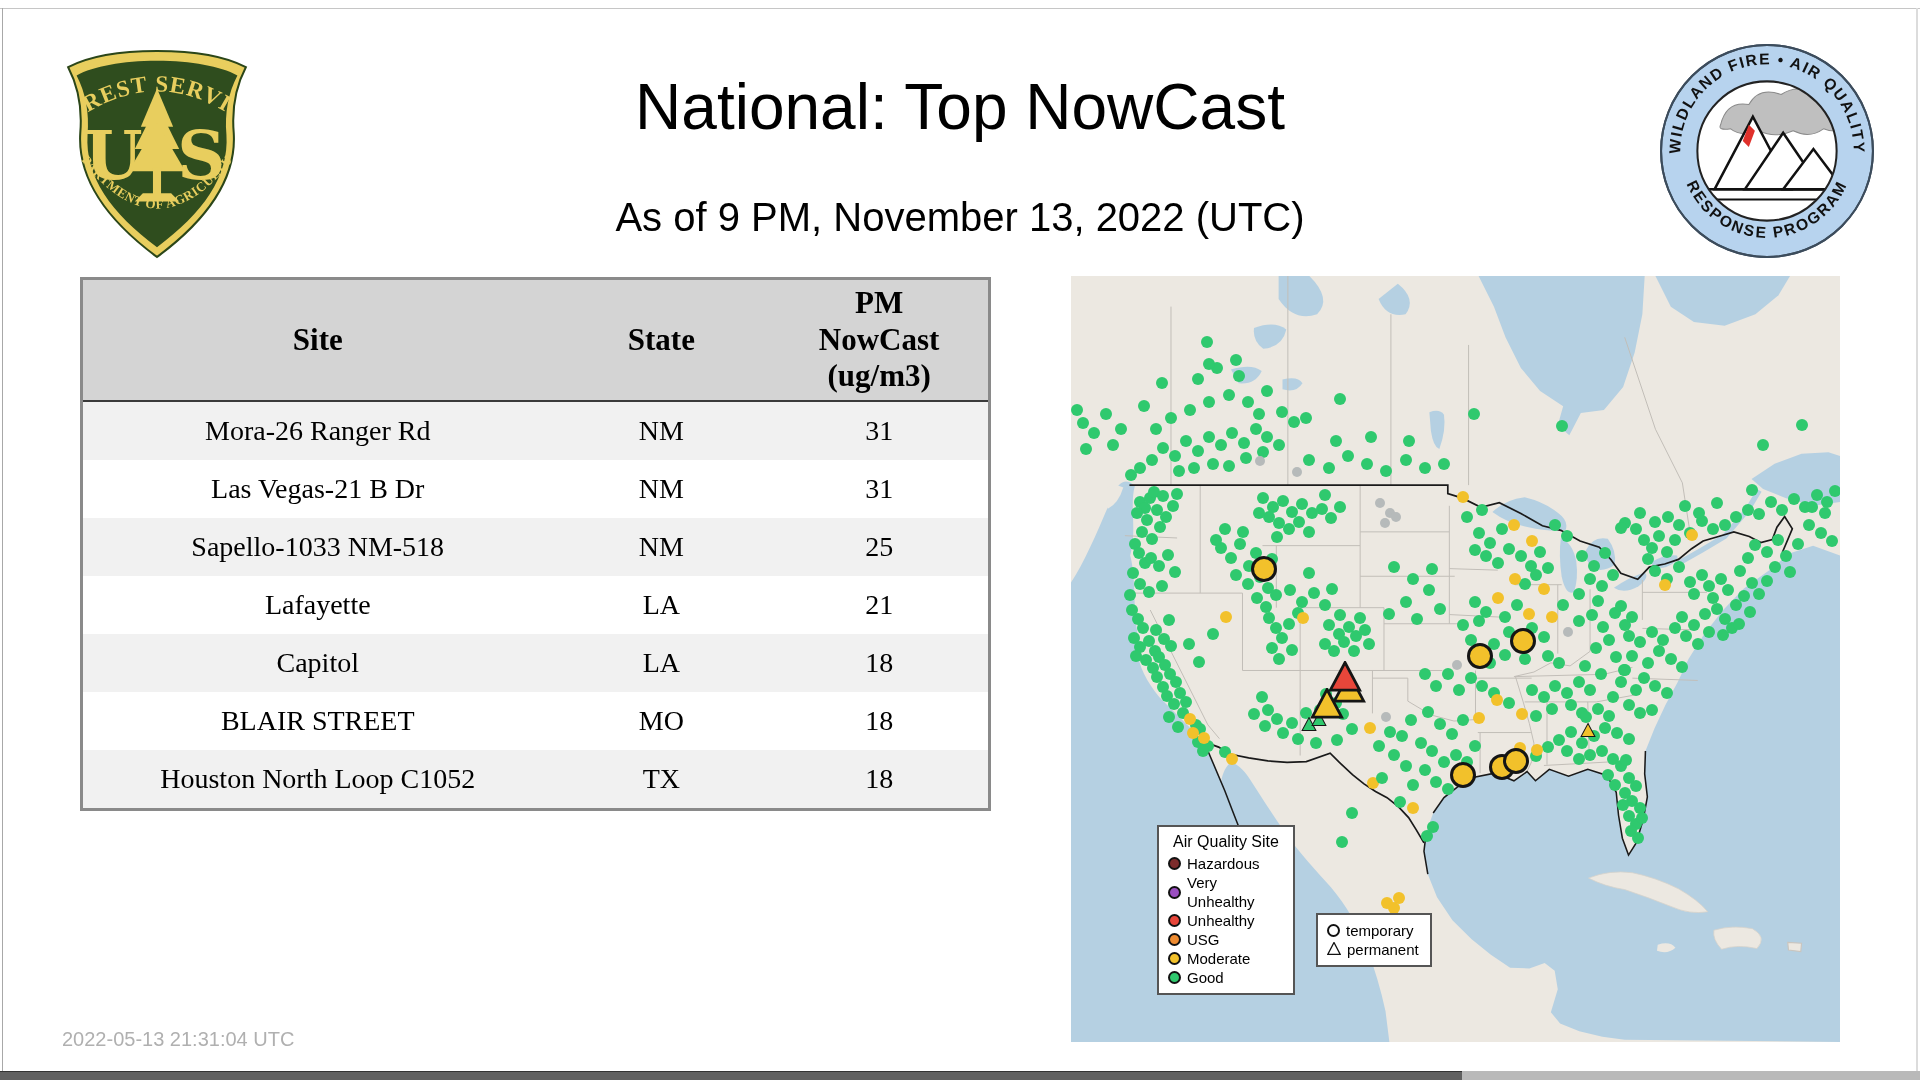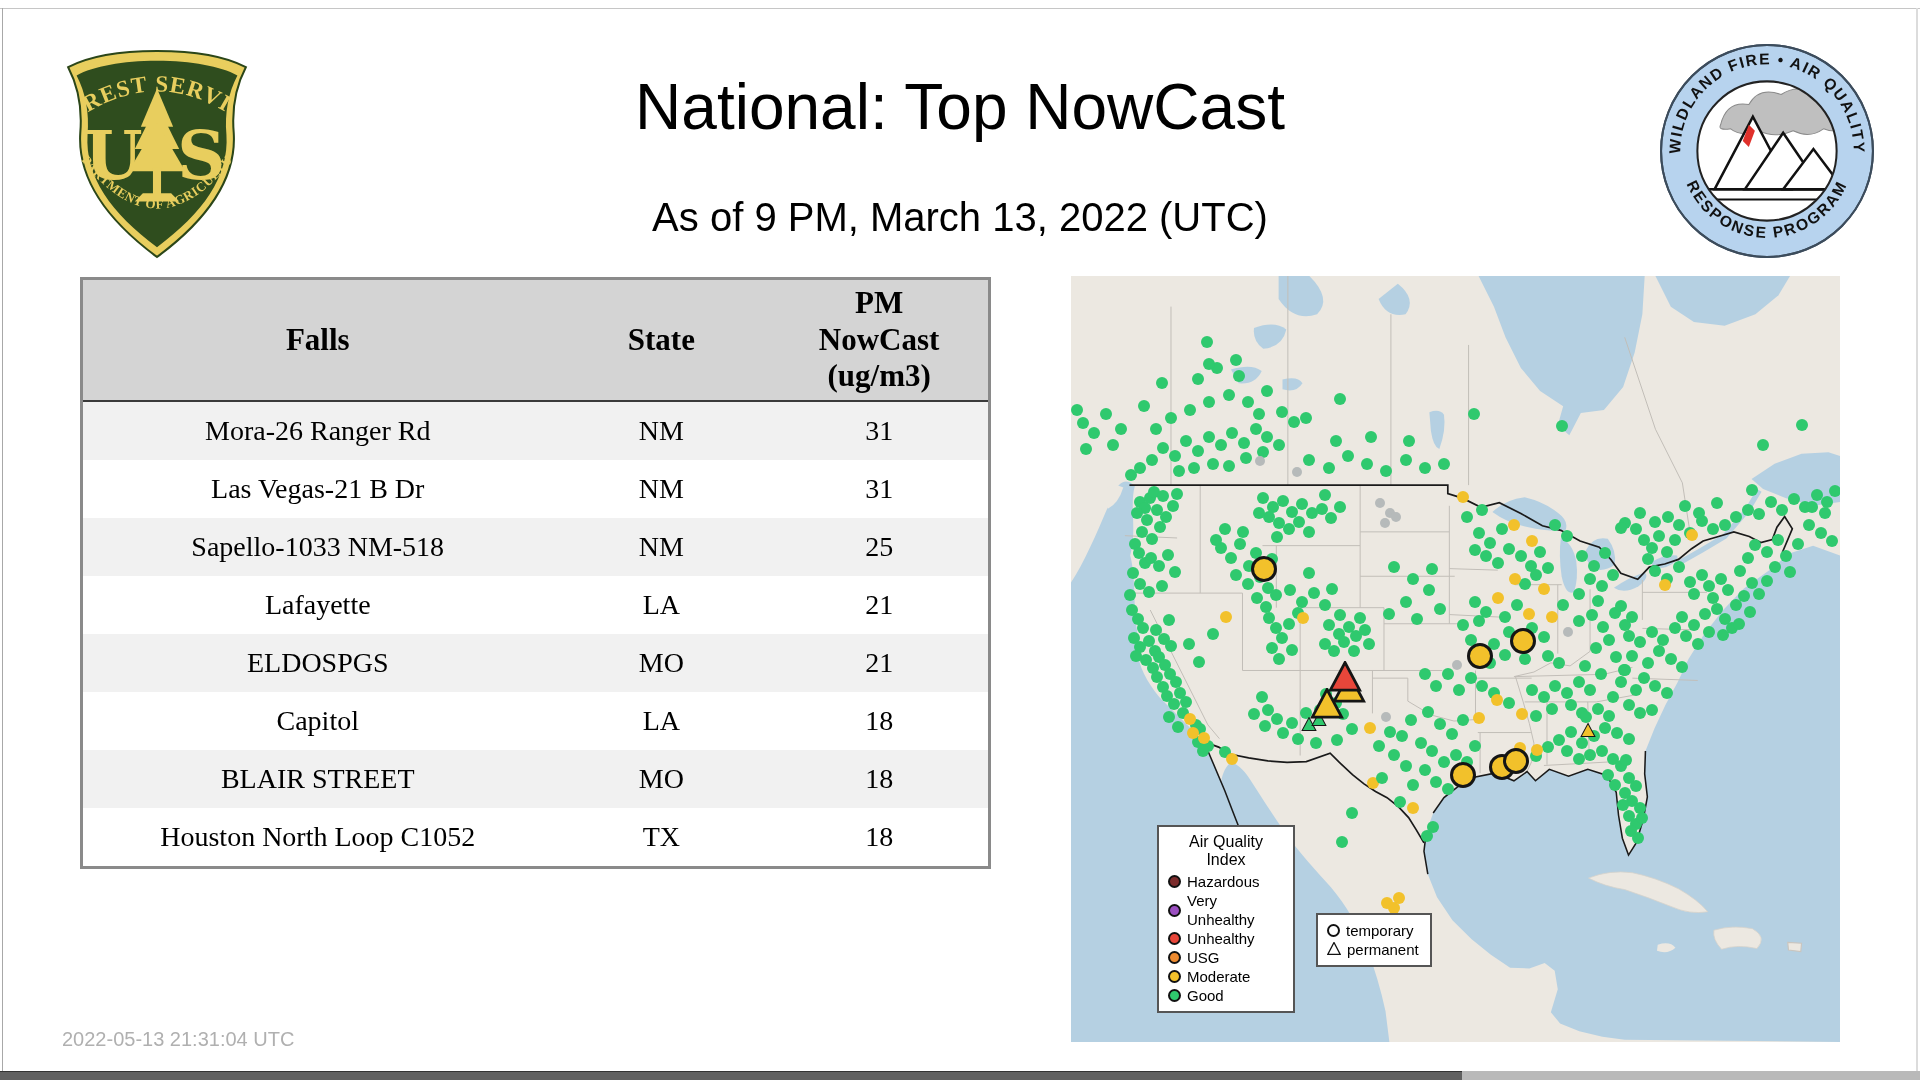--- a/index.html
+++ b/index.html
@@ -101,26 +101,26 @@
       <text font-family="Liberation Sans, sans-serif" font-weight="bold" font-size="15.5" fill="#111" letter-spacing="1.5">
         <textPath href="#wfTopArc" startOffset="50%" text-anchor="middle">WILDLAND FIRE • AIR QUALITY</textPath>
       </text>
       <text font-family="Liberation Sans, sans-serif" font-weight="bold" font-size="15.5" fill="#111" letter-spacing="2">
         <textPath href="#wfBotArc" startOffset="50%" text-anchor="middle">RESPONSE PROGRAM</textPath>
       </text>
     </svg>
   </div>
 
   <div class="title">National: Top NowCast</div>
-  <div class="subtitle">As of  9 PM, March 13, 2022 (UTC)</div>
+  <div class="subtitle">As of  9 PM, November 13, 2022 (UTC)</div>
 
   <table class="sites-table">
     <thead>
         <tr id="thead-row">
-          <th>Falls</th>
+          <th>Site</th>
           <th>State</th>
           <th>PM
 NowCast
 (ug/m3)</th>
         </tr>
       </thead>
     <tbody id="tbody">
         <tr>
           <td>Mora-26 Ranger Rd</td>
           <td>NM</td>
@@ -132,25 +132,20 @@
           <td>31</td>
         </tr>
         <tr>
           <td>Sapello-1033 NM-518</td>
           <td>NM</td>
           <td>25</td>
         </tr>
         <tr>
           <td>Lafayette</td>
           <td>LA</td>
-          <td>21</td>
-        </tr>
-        <tr>
-          <td>ELDOSPGS</td>
-          <td>MO</td>
           <td>21</td>
         </tr>
         <tr>
           <td>Capitol</td>
           <td>LA</td>
           <td>18</td>
         </tr>
         <tr>
           <td>BLAIR STREET</td>
           <td>MO</td>
@@ -709,21 +704,21 @@
           </svg></div>
         <div class="mcirc" style="background: rgb(242, 193, 43); left: 25.1%; top: 38.2%;"></div>
         <div class="mcirc" style="background: rgb(242, 193, 43); left: 53.2%; top: 49.6%;"></div>
         <div class="mcirc" style="background: rgb(242, 193, 43); left: 58.8%; top: 47.7%;"></div>
         <div class="mcirc" style="background: rgb(242, 193, 43); left: 51%; top: 65.1%;"></div>
         <div class="mcirc" style="background: rgb(242, 193, 43); left: 56%; top: 64.1%;"></div>
         <div class="mcirc" style="background: rgb(242, 193, 43); left: 57.9%; top: 63.3%;"></div>
       </div>
 
     <div class="legend legend-aqi">
-      <div class="lg-title">Air Quality Index</div>
+      <div class="lg-title">Air Quality Site</div>
       <div id="aqi-items">
           <div class="lg-item">
             <span class="sw" style="background: rgb(124, 44, 44);"></span>
             <span>Hazardous</span>
           </div>
           <div class="lg-item">
             <span class="sw" style="background: rgb(155, 79, 193);"></span>
             <span>Very Unhealthy</span>
           </div>
           <div class="lg-item">

